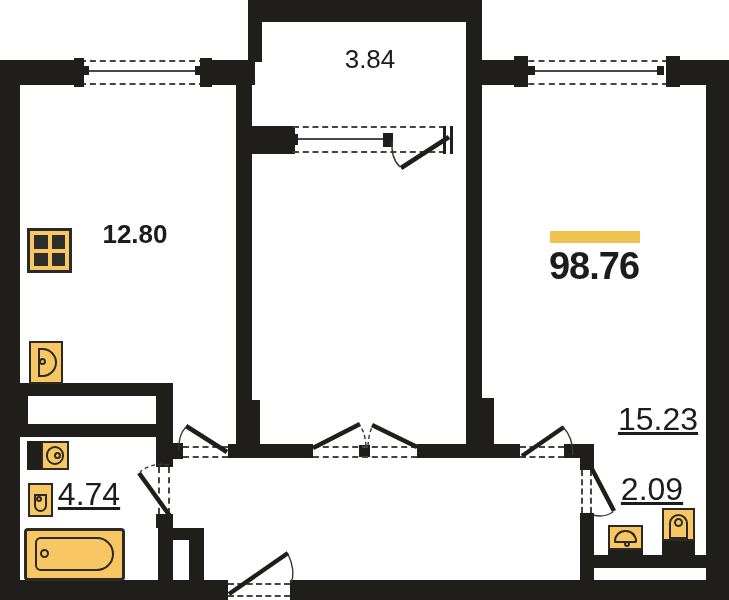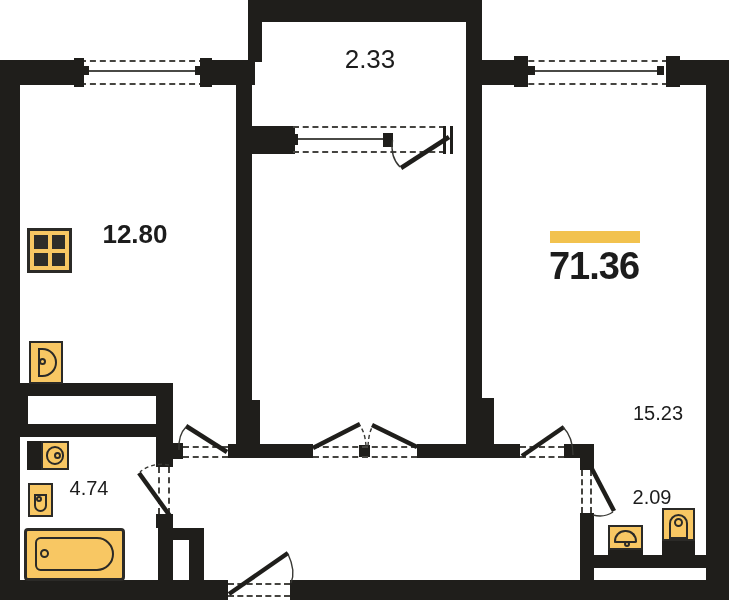--- a/index.html
+++ b/index.html
@@ -6,21 +6,21 @@
   .plan{position:relative;width:729px;height:600px;background:#ffffff;overflow:hidden;
         font-family:"Liberation Sans",sans-serif;}
   .wall{position:absolute;background:#1f1e1b;}
   .white{position:absolute;background:#ffffff;}
   .dash-h{position:absolute;height:0;border-top:2px dashed #454440;}
   .dash-v{position:absolute;width:0;border-left:2px dashed #454440;}
   .solid-h{position:absolute;height:0;border-top:2px solid #4a4a46;}
   .tick{position:absolute;background:#1f1e1b;}
   .label{position:absolute;color:#1c1c1c;text-align:center;font-size:26px;line-height:1.05;
          letter-spacing:0px;}
-  .label.small{font-size:20px;}
+  .label.small{font-size:32px;text-decoration:underline;}
   .label.total{font-size:38px;font-weight:700;letter-spacing:-1px;}
   .accent-bar{position:absolute;background:#f2c24e;}
   .fix{position:absolute;background:#f8c763;border:2px solid #2b2a27;box-sizing:border-box;}
   .fix .inner{position:absolute;border:2px solid #2b2a27;box-sizing:border-box;background:transparent;}
   .fix .dot{position:absolute;border:2px solid #2b2a27;border-radius:50%;box-sizing:border-box;background:transparent;}
   .stove{display:grid;grid-template-columns:1fr 1fr;grid-template-rows:1fr 1fr;gap:4px;padding:4px;border-width:3px;}
   .burner{background:#2e2d29;}
   svg.overlay{position:absolute;left:0;top:0;pointer-events:none;}
   .leaf{stroke:#1f1e1b;stroke-width:4.5;fill:none;}
   .arc{stroke:#38383            4;stroke-width:1.4;fill:none;}
@@ -159,20 +159,20 @@
     <path class="arc" d="M573 455 Q573 437 563 427"></path>
     <path class="leaf" d="M592 469 L614 511"></path>
     <path class="arc" d="M593 515 Q604 518 613 512"></path>
     <path class="leaf" d="M170 516 L139 473"></path>
     <path class="arc dashed" d="M169 465 Q152 462 140 472"></path>
     <path class="leaf" d="M229 594 L288 553"></path>
     <path class="arc" d="M288 554 Q296 571 291 583"></path>
   </svg>
 
   <div class="label" style="left:95px;top:221px;width:80px;font-weight:bold;">12.80</div>
-  <div class="label" style="left:330px;top:46px;width:80px;">2.33</div>
+  <div class="label" style="left:330px;top:46px;width:80px;">3.84</div>
   <div class="accent-bar" style="left:550px;top:231px;width:90px;height:12px;"></div>
-  <div class="label total" style="left:538px;top:247px;width:112px;">71.36</div>
+  <div class="label total" style="left:538px;top:247px;width:112px;">98.76</div>
   <div class="label small" style="left:618px;top:403px;width:80px;">15.23</div>
-  <div class="label small" style="left:620px;top:473px;width:64px;margin-top:14px;">2.09</div>
+  <div class="label small" style="left:620px;top:473px;width:64px;">2.09</div>
   <div class="label small" style="left:56px;top:478px;width:66px;">4.74</div>
 
 </div>
 
 </body></html>

